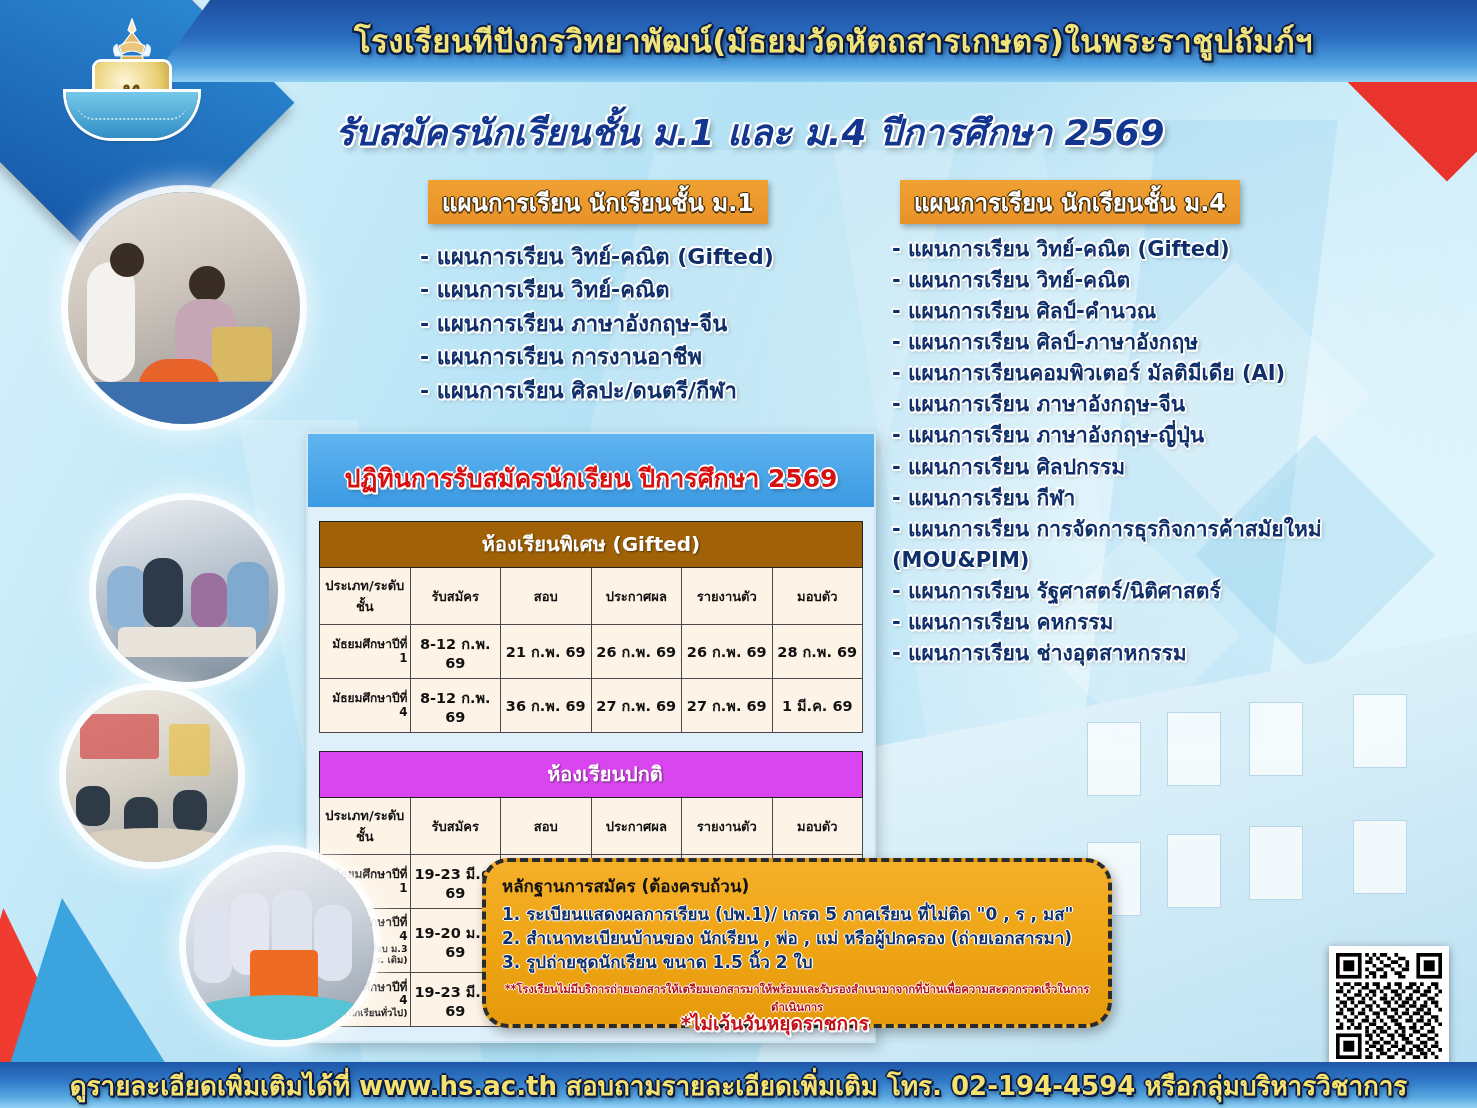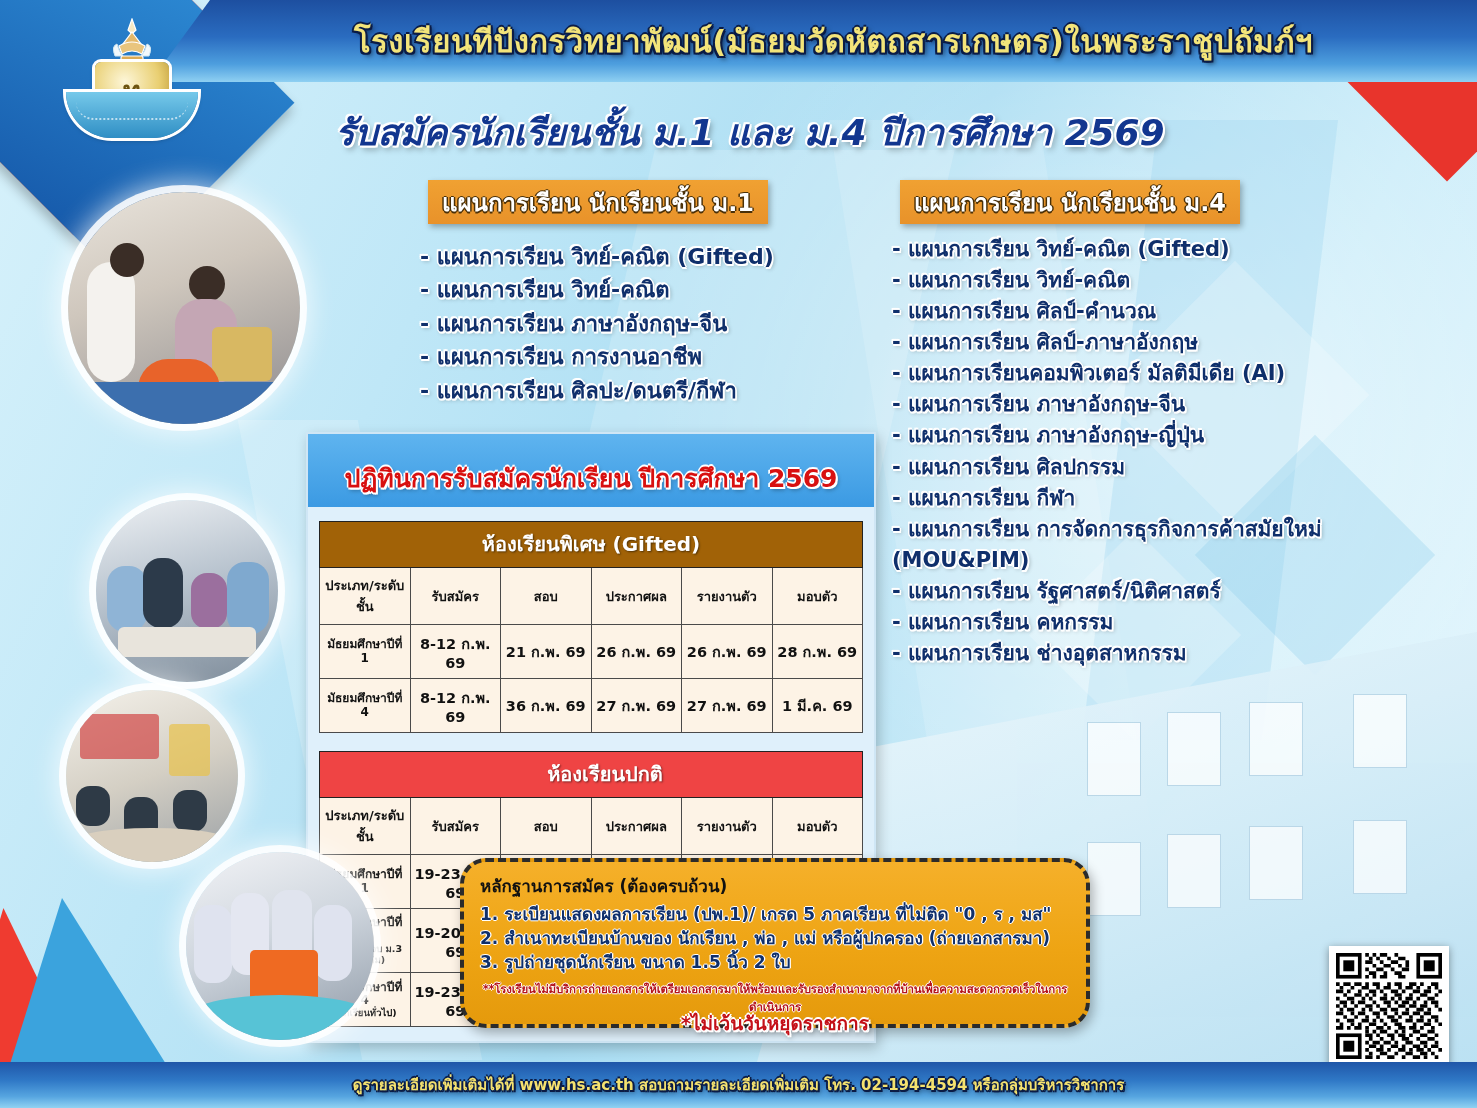--- a/index.html
+++ b/index.html
@@ -149,30 +149,30 @@
   }
   table.cal td, table.cal th {
     border: 1.4px solid #4a4a4a; text-align: center; color: #111;
     font-size: 13px; padding: 7px 2px; font-weight: bold;
   }
   table.cal .sec-title {
     color: #fff; font-size: 20px; padding: 6px 0 7px; border: 1.4px solid #222;
     text-shadow: 1px 1px 2px rgba(0,0,0,.5);
   }
   table.cal.gifted .sec-title { background: #a16207; }
-  table.cal.normal .sec-title { background: #ef4444; padding-left: 28px; }
+  table.cal.normal .sec-title { background: #d946ef; padding-left: 28px; }
   table.cal th { font-size: 13px; font-weight: bold; background: #fdf3e6; }
-  table.cal td.lvl { font-size: 12px; line-height: 1.15; }
+  table.cal td.lvl { font-size: 12px; line-height: 1.15; text-align: right; }
   table.cal td.lvl .sub { font-size: 9.5px; display: block; font-weight: bold; }
   table.cal td.val { font-size: 14.5px; }
   table.cal.normal { margin-top: 18px; }
 
   
   #docs {
-    position: absolute; left: 460px; top: 858px; width: 630px;
+    position: absolute; left: 482px; top: 858px; width: 630px;
     background: linear-gradient(180deg,#f5b02a 0%, #eea413 55%, #e59a0c 100%);
     border: 4px dashed #2b2b2b; border-radius: 26px; padding: 10px 16px 8px;
     box-shadow: 3px 5px 12px rgba(0,0,0,.3);
   }
   #docs .dtitle { font-size: 17px; font-weight: bold; color: #111; margin-bottom: 3px; }
   #docs .dline {
     font-size: 17px; font-weight: bold; color: #0f2f6b; line-height: 1.42;
     text-shadow: 1.2px 0 0 #fff, -1.2px 0 0 #fff, 0 1.2px 0 #fff, 0 -1.2px 0 #fff;
   }
   #docs .dnote {
@@ -211,21 +211,21 @@
     background: #fff; padding: 7px; box-shadow: 0 2px 8px rgba(0,0,0,.4);
   }
 
   
   #footer {
     position: absolute; left: 0; bottom: 0; width: 1477px; height: 46px;
     background: linear-gradient(180deg,#1f56a8 0%, #2f78c6 40%, #56a5e0 75%, #90d2f2 100%);
     display: flex; align-items: center; justify-content: center;
   }
   #footer .ftxt {
-    font-size: 15px; font-weight: bold; color: #f5e26f;
+    font-size: 26px; font-weight: bold; color: #f5e26f;
     text-shadow: 1.8px 0 0 #0b1c46, -1.8px 0 0 #0b1c46, 0 1.8px 0 #0b1c46, 0 -1.8px 0 #0b1c46,
                  2px 2px 0 #0b1c46, 2px 3px 5px rgba(0,0,0,.55);
     white-space: nowrap;
   }
 </style>
 </head>
 <body>
 
 <div id="poster">
 

